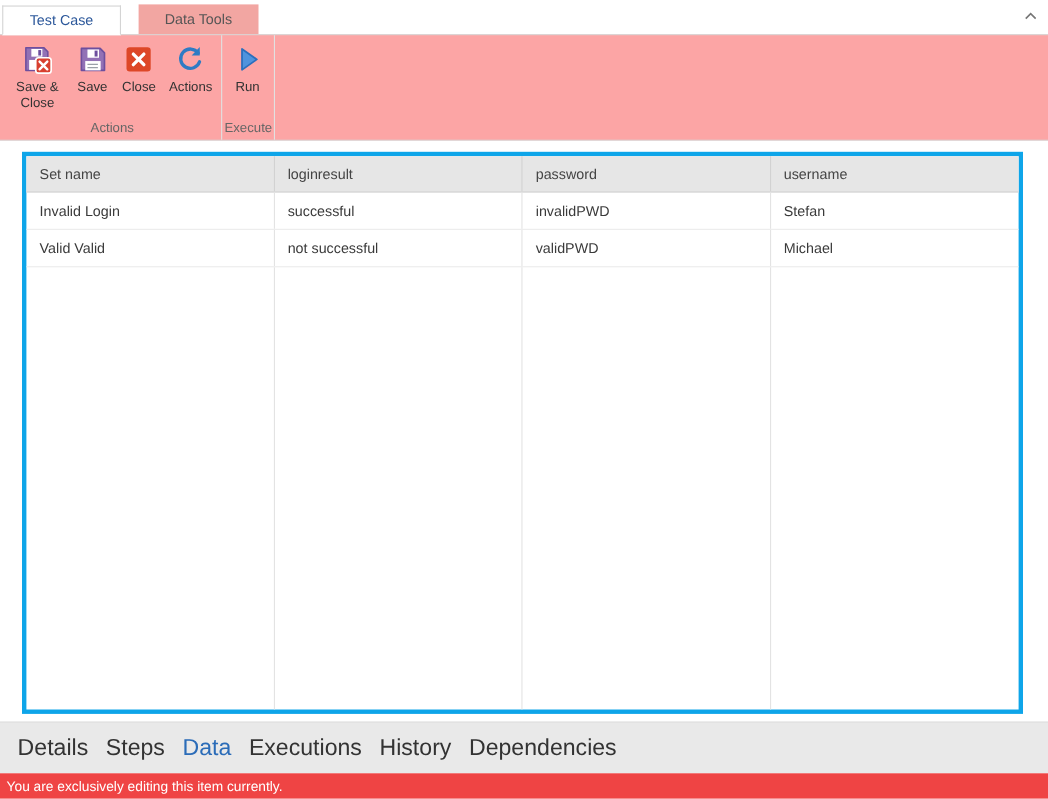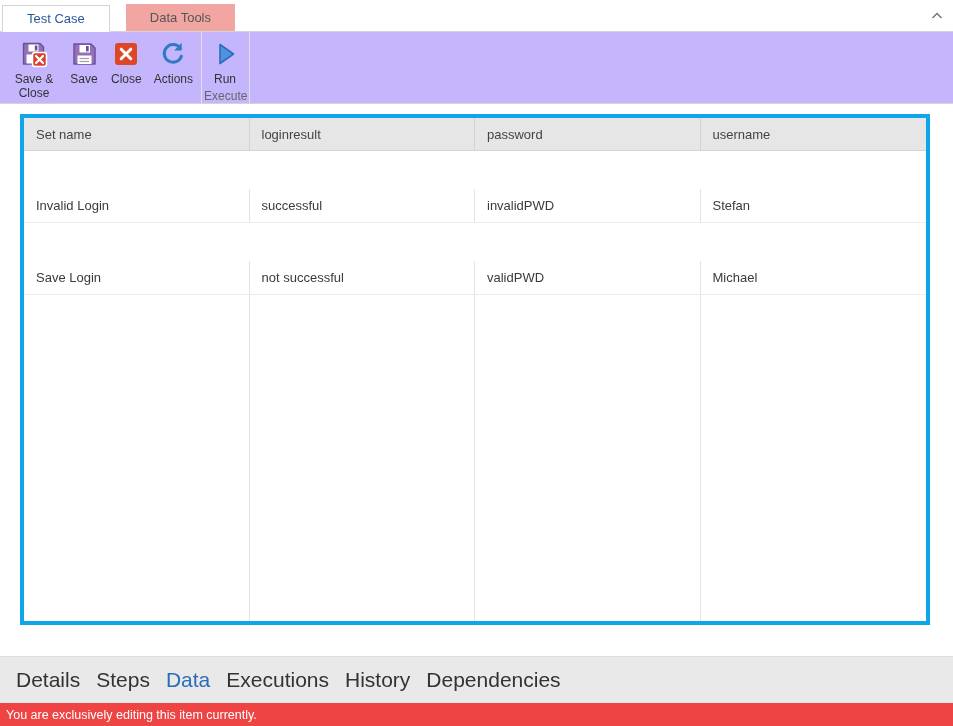--- a/index.html
+++ b/index.html
@@ -45,22 +45,22 @@
   .collapse-btn {
     position: absolute;
     top: 8px; right: 8px;
     width: 16px; height: 14px;
     display: flex; align-items: center; justify-content: center;
     cursor: pointer;
   }
 
   
   .ribbon {
-    height: 73px;
-    background: #c4b5fd;
+    height: 97px;
+    background: #fca5a5;
     border-top: 1px solid #d4d4d4;
     border-bottom: 1px solid #d4d4d4;
     display: flex;
     padding-left: 3px;
   }
   .rgroup {
     display: flex; flex-direction: column;
     border-right: 1px solid #e1e1e1;
     padding: 0 2px;
   }
@@ -118,21 +118,20 @@
     border-right: 1px solid #d2d2d2;
     color: #444;
     cursor: default;
   }
   .th:last-child { border-right: none; }
   .trow {
     display: grid; grid-template-columns: repeat(4, 1fr);
     height: 34px;
     border-bottom: 1px solid #ececec;
     cursor: default;
-    margin-top: 38px;
   }
   .td {
     display: flex; align-items: center;
     padding-left: 12px;
     border-right: 1px solid #e3e3e3;
     overflow: hidden; white-space: nowrap;
   }
   .td:last-child { border-right: none; }
   .tfill { flex: 1; display: grid; grid-template-columns: repeat(4, 1fr); }
   .tfill .td { border-bottom: none; }
@@ -268,21 +267,21 @@
       </div>
 
       <div class="trow">
         <div class="td">Invalid Login</div>
         <div class="td">successful</div>
         <div class="td">invalidPWD</div>
         <div class="td">Stefan</div>
       </div>
 
       <div class="trow">
-        <div class="td">Save Login</div>
+        <div class="td">Valid Valid</div>
         <div class="td">not successful</div>
         <div class="td">validPWD</div>
         <div class="td">Michael</div>
       </div>
 
       <div class="tfill">
         <div class="td"></div>
         <div class="td"></div>
         <div class="td"></div>
         <div class="td"></div>

